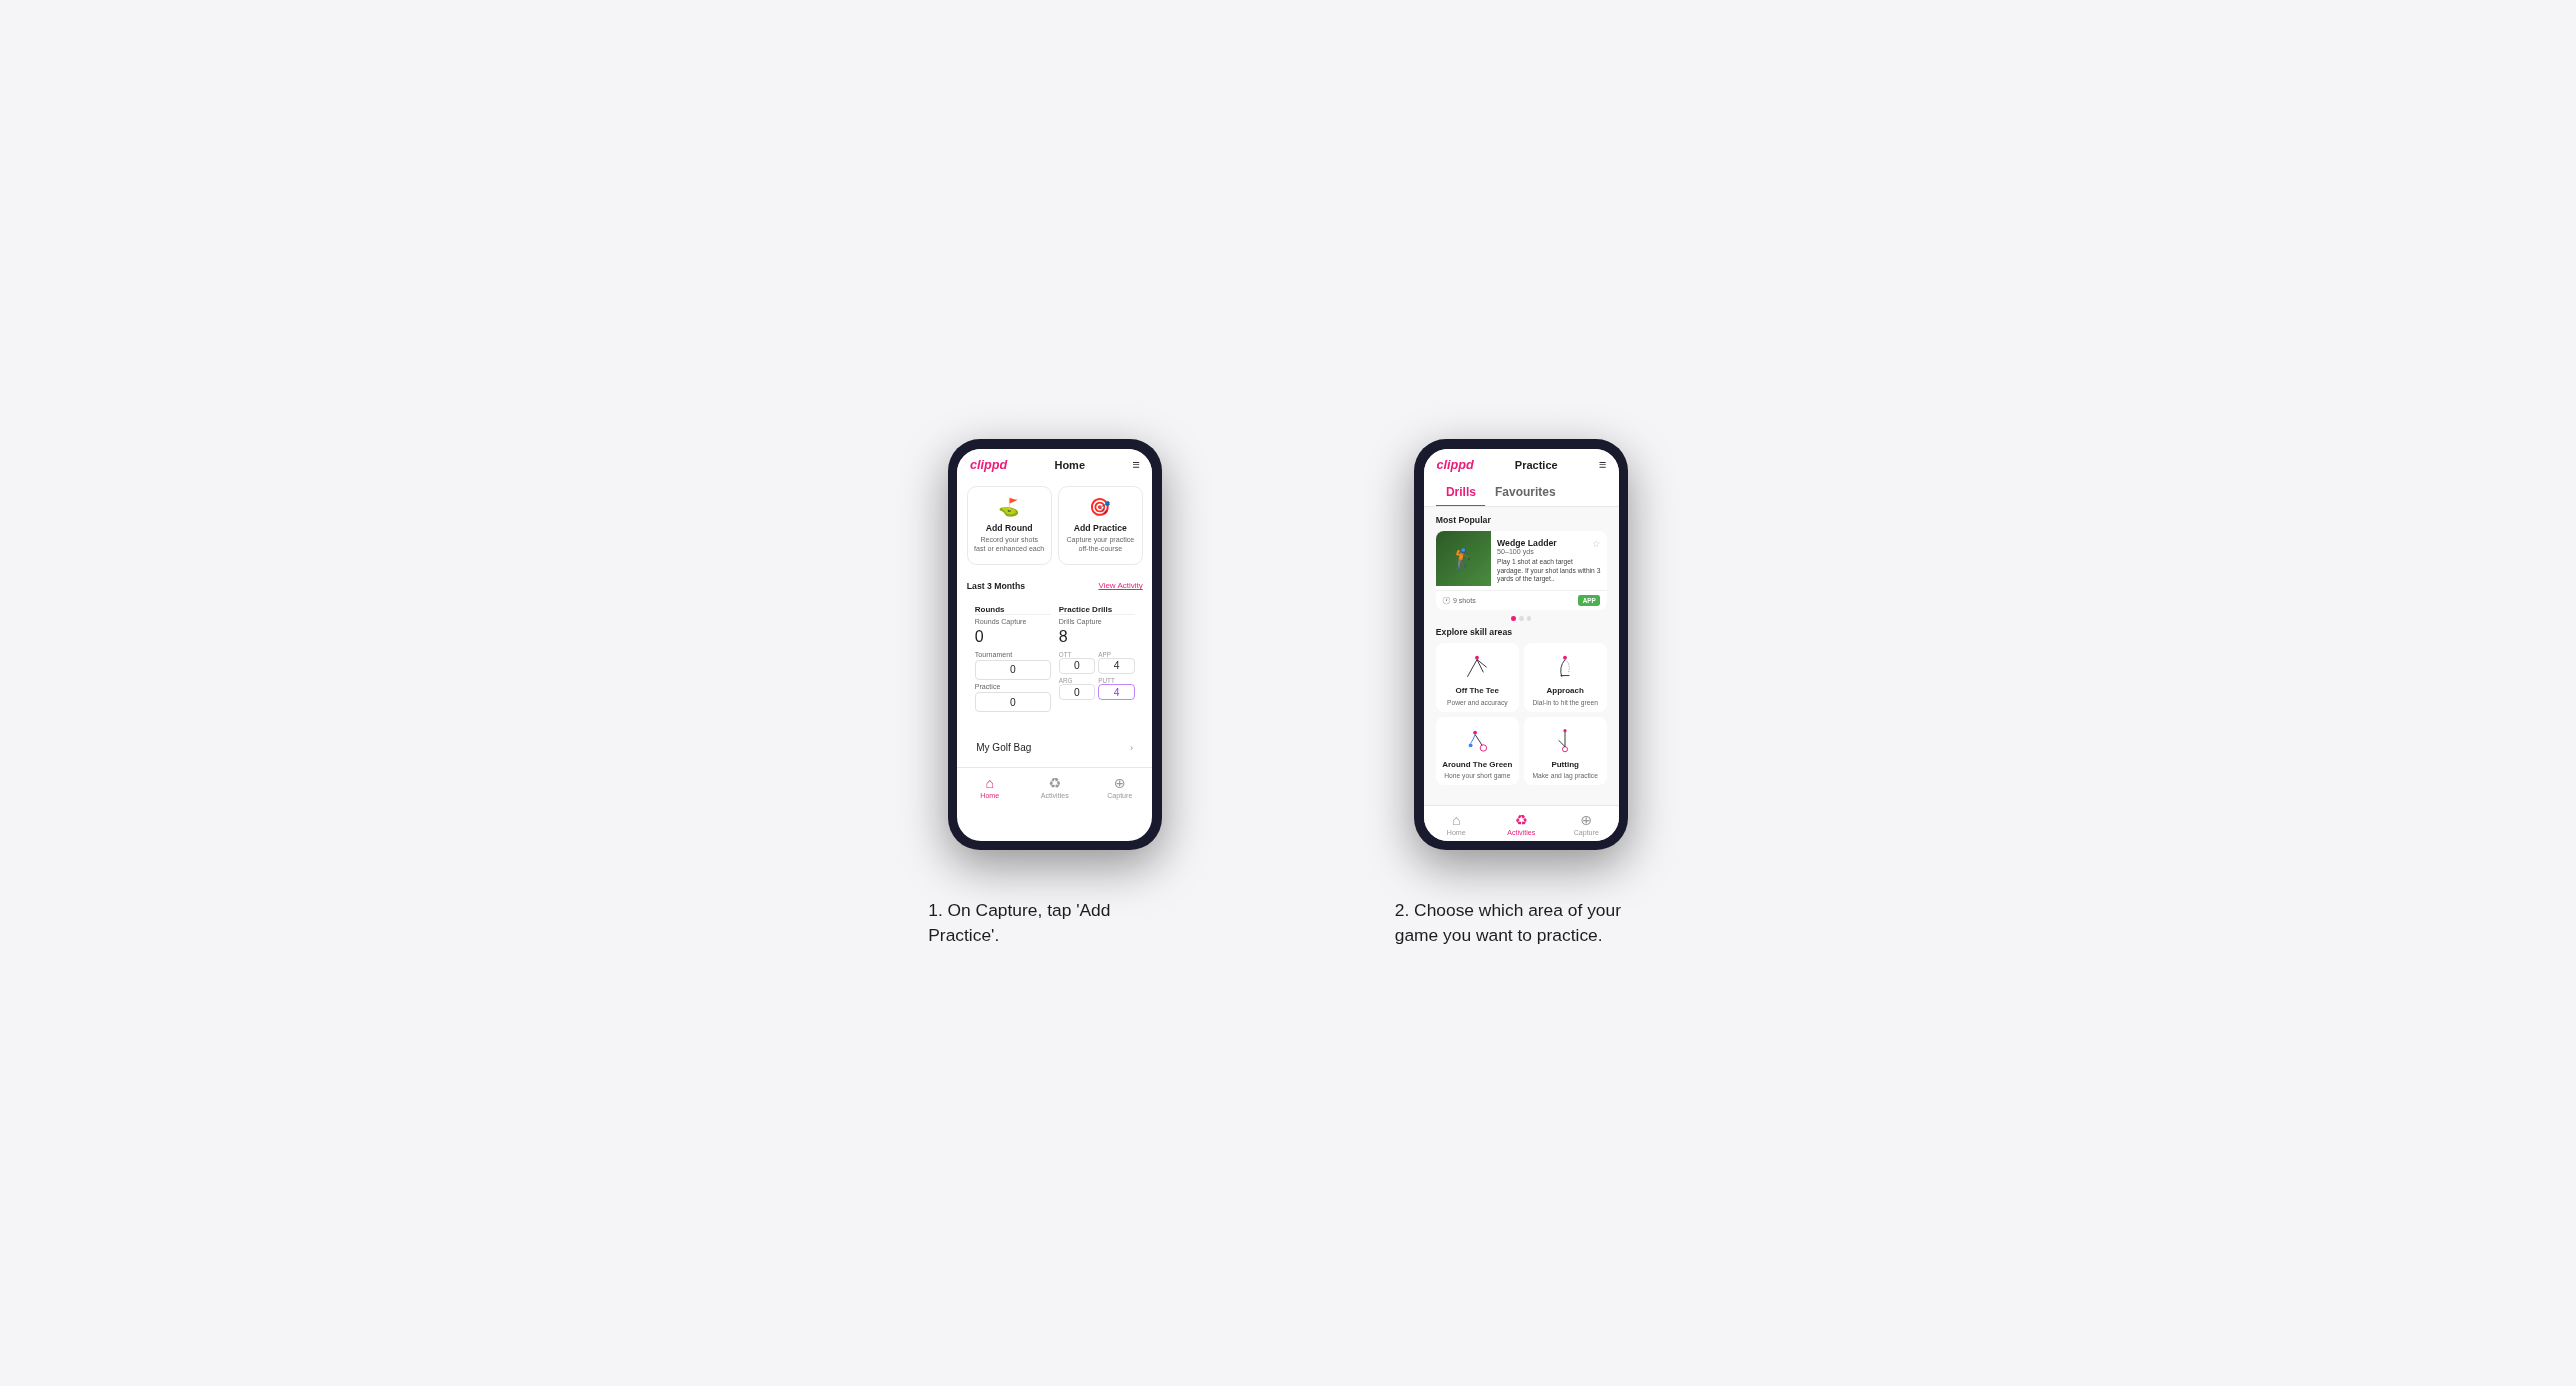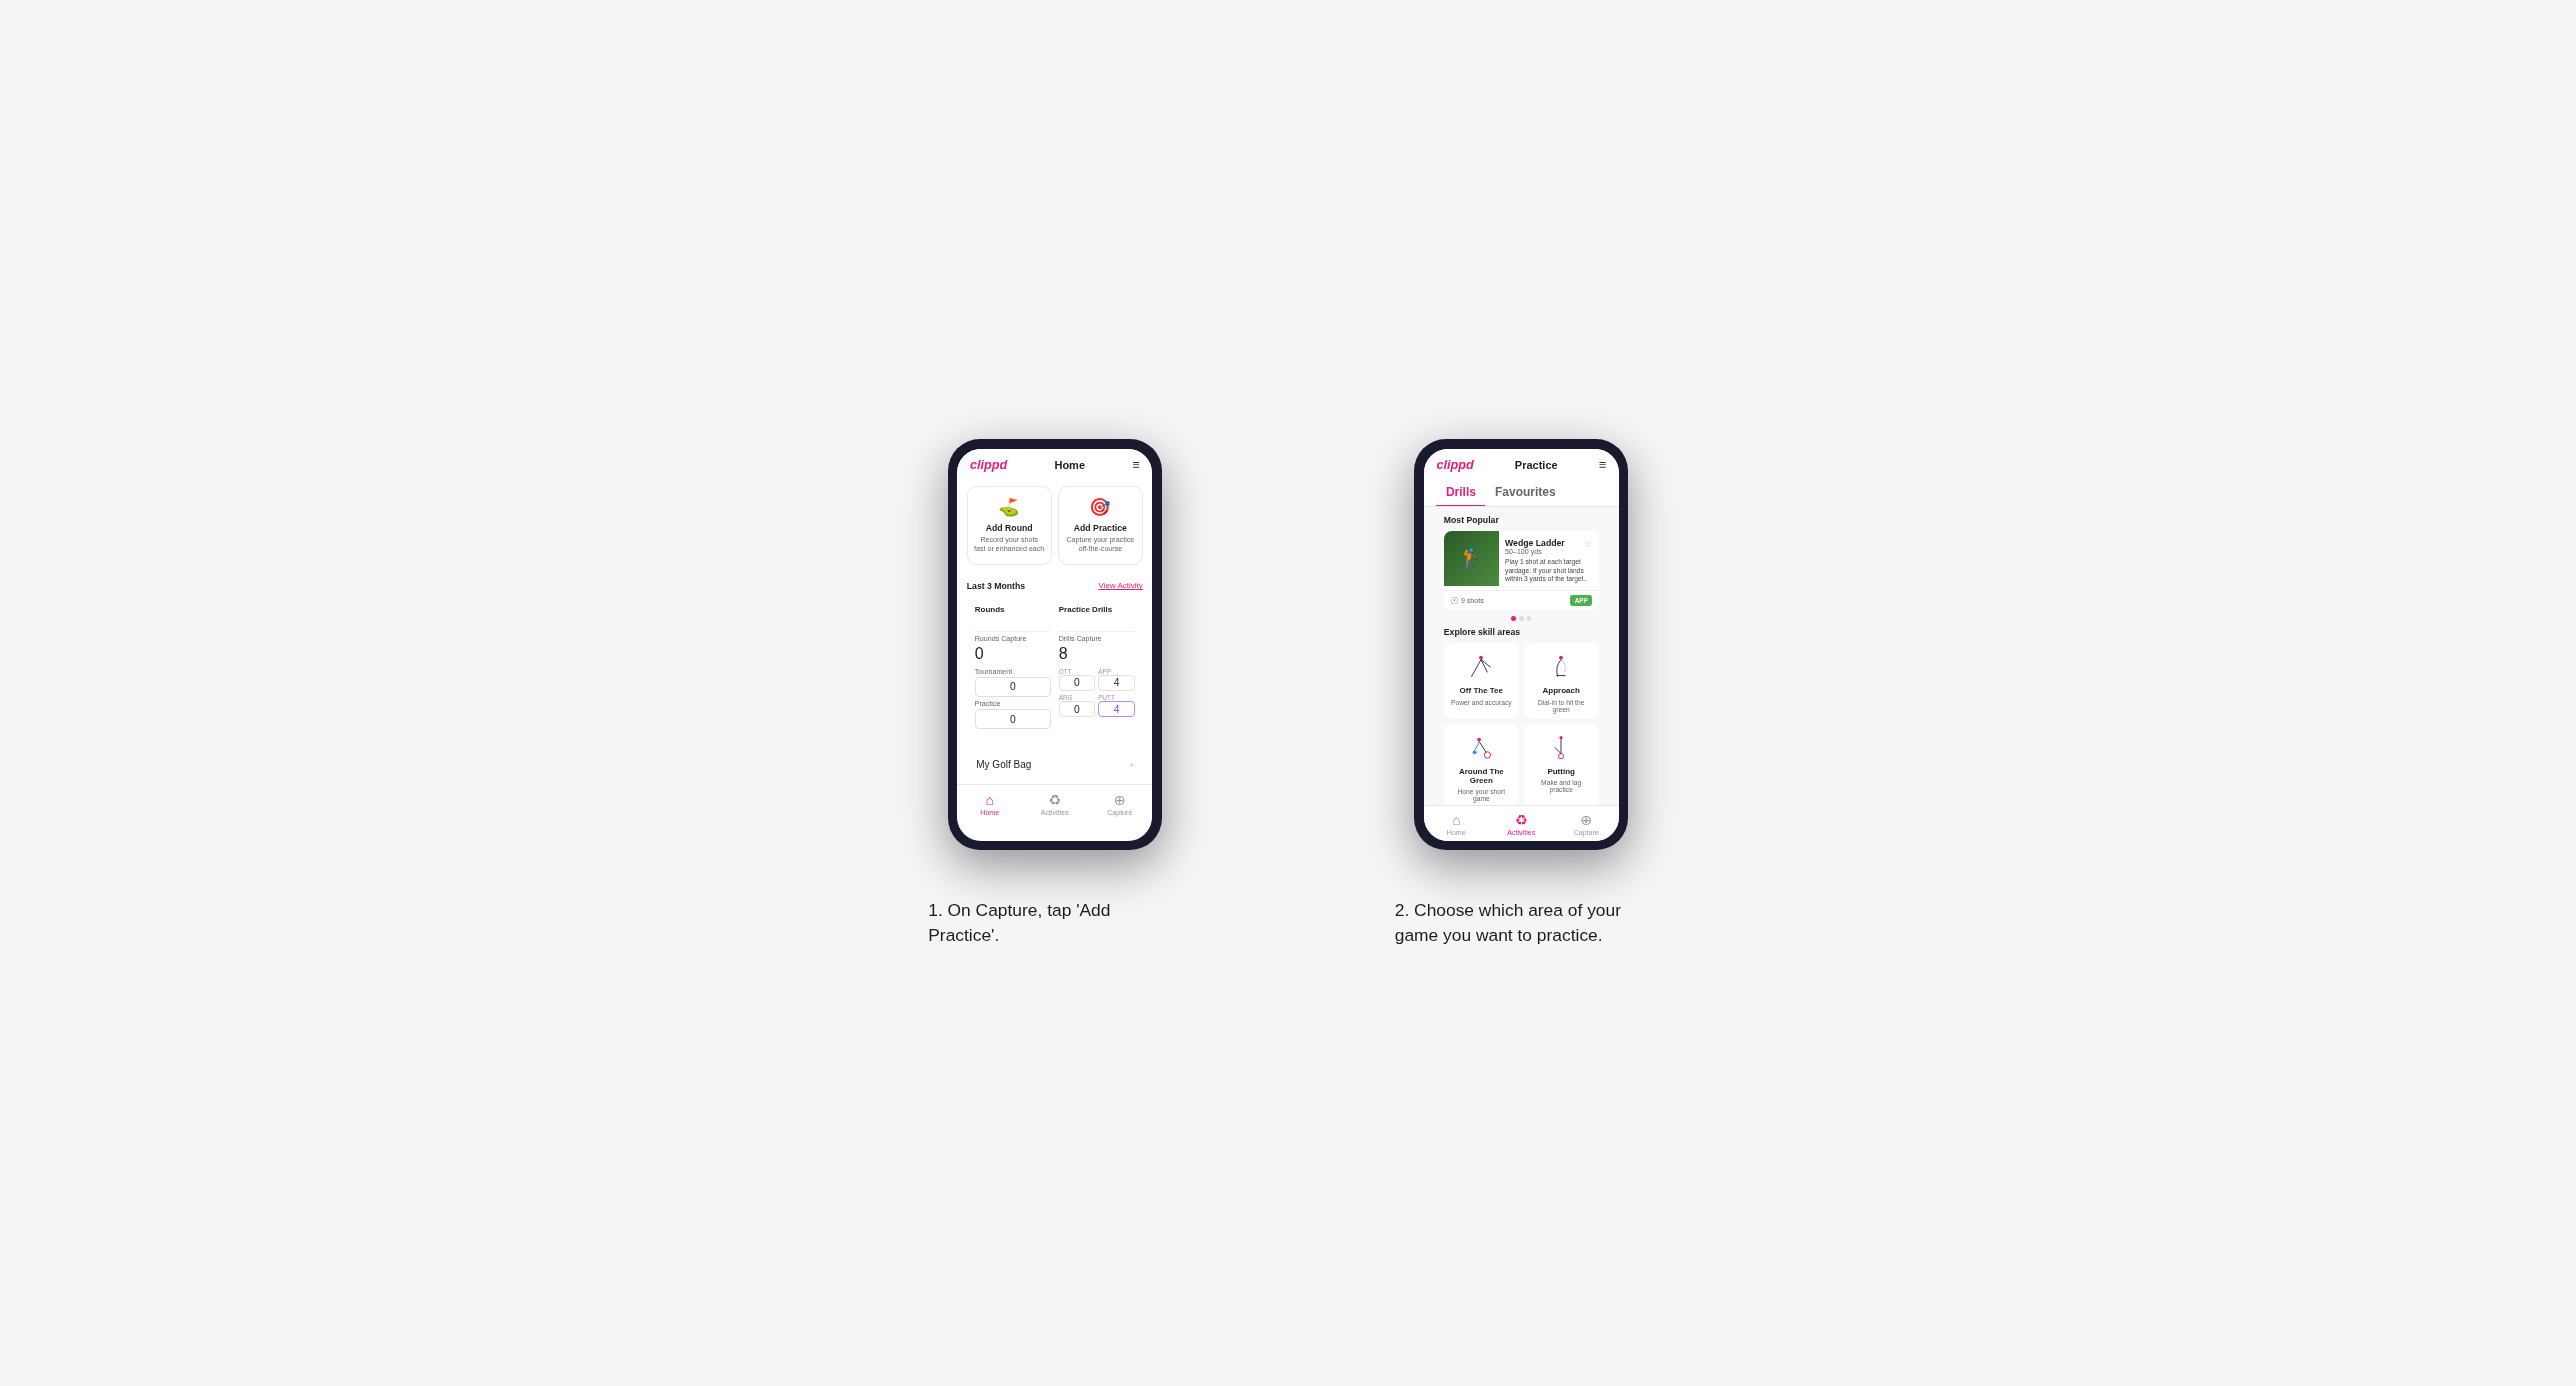--- a/index.html
+++ b/index.html
@@ -148,21 +148,21 @@
     }
     .stats-col {
       flex: 1;
     }
     .stats-col-title {
       font-size: 8px;
       font-weight: 700;
       color: #1d1d1f;
       margin-bottom: 3.2px;
       border-bottom: 0.8px solid #f0f0f0;
-      padding-bottom: 17px;
+      padding-bottom: 0;
     }
     .stat-row-label {
       font-size: 7.1px;
       color: #666;
       margin-bottom: 1.6px;
     }
     .stat-big {
       font-size: 16px;
       font-weight: 400;
       color: #1d1d1f;
@@ -266,21 +266,21 @@
     }
     .tab-item.active {
       color: #e91e7a;
       border-bottom-color: #e91e7a;
     }
 
     .practice-content {
       flex: 1;
       overflow-y: auto;
       background: #f8f8f8;
-      padding: 8px 20px;
+      padding: 8px 12px;
     }
     .practice-content::-webkit-scrollbar { display: none; }
 
     .section-title {
       font-size: 8.7px;
       font-weight: 700;
       color: #1d1d1f;
       margin-bottom: 6.3px;
     }
 

